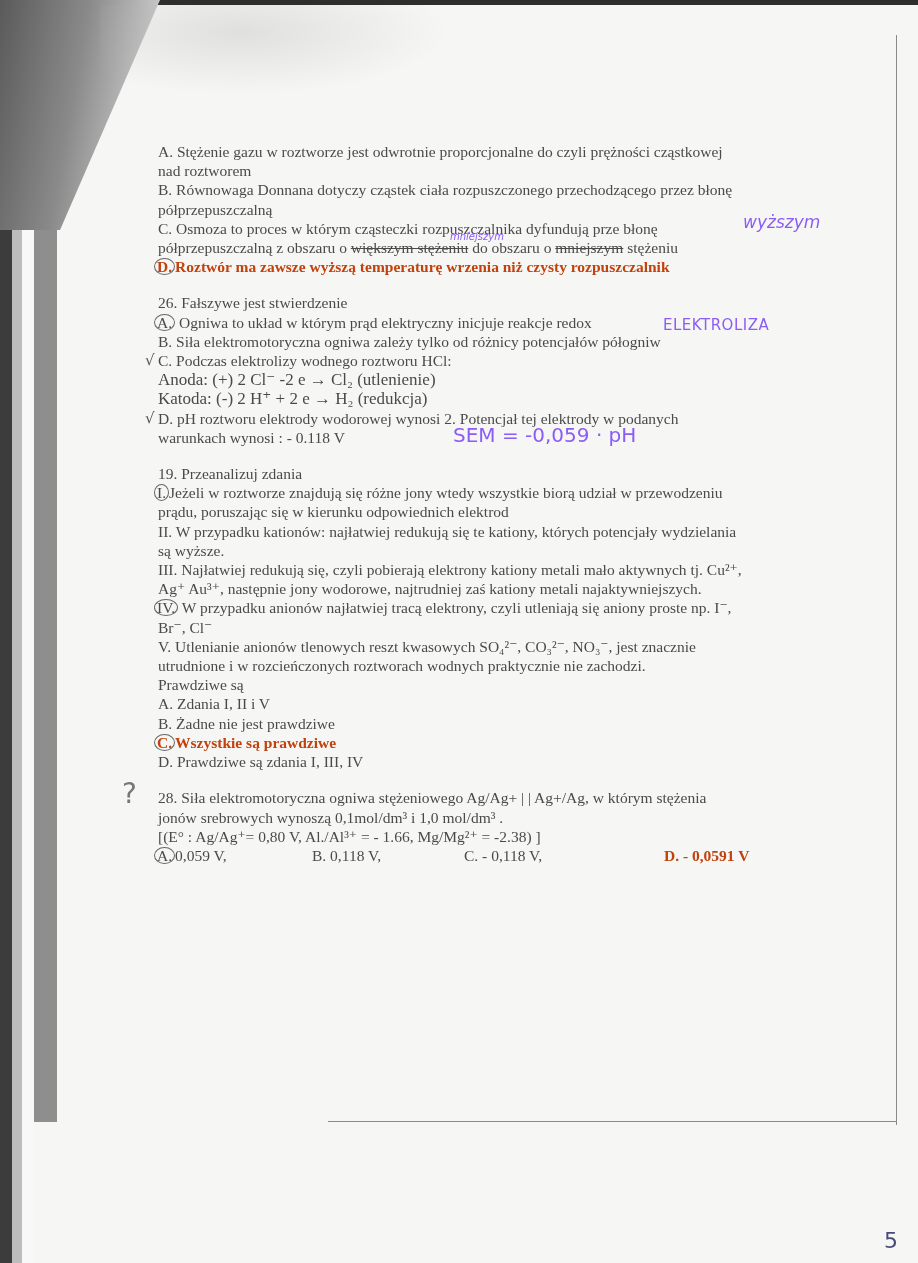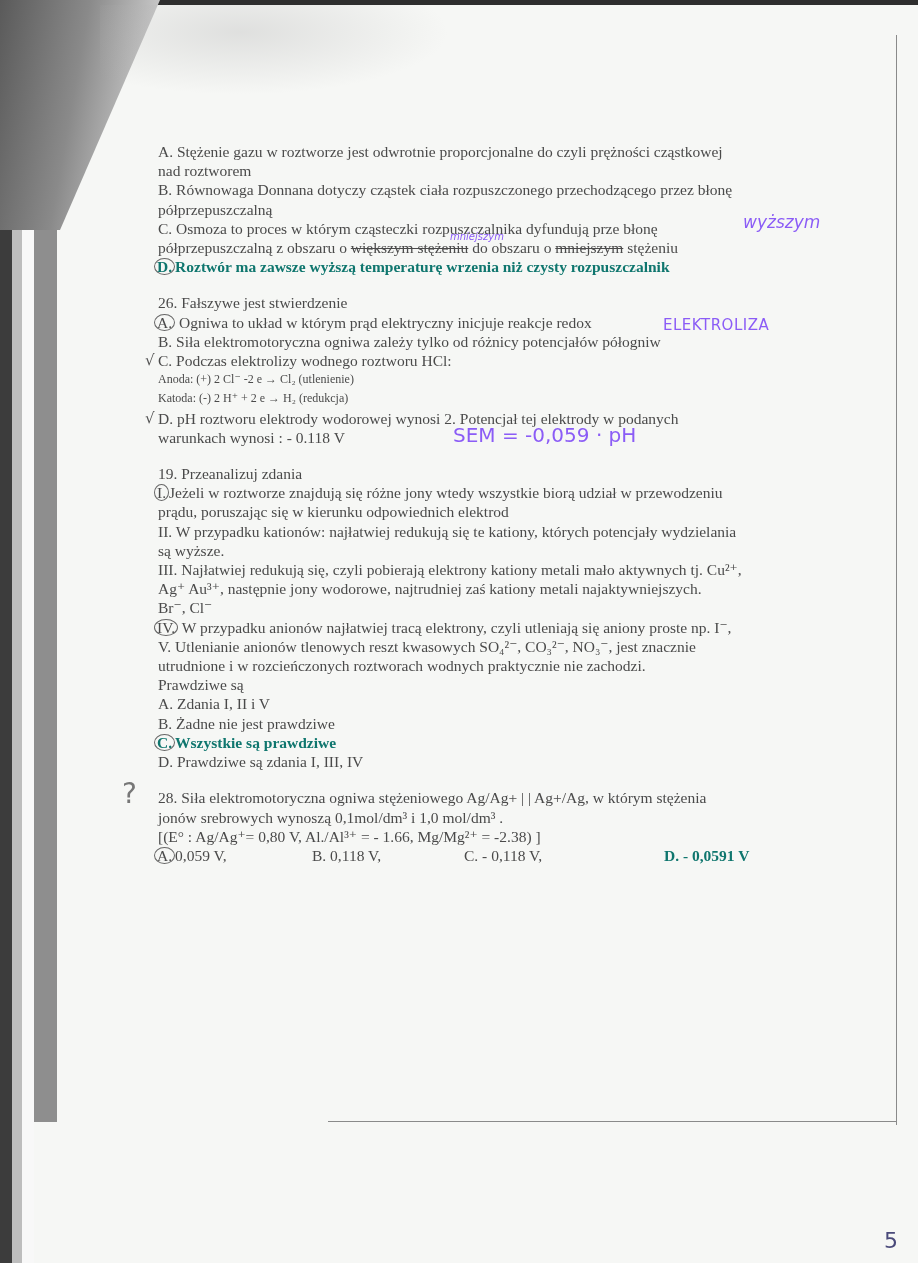--- a/index.html
+++ b/index.html
@@ -20,22 +20,22 @@
   }
   .top-bar { position:absolute; left:0; top:0; width:918px; height:5px; background:#2e2e2e; }
   .paper-border-right { position:absolute; left:896px; top:35px; width:1px; height:1090px; background:#8a8a8a; }
   .paper-border-bottom { position:absolute; left:328px; top:1121px; width:569px; height:1px; background:#8a8a8a; }
   .shade-top { position:absolute; left:100px; top:5px; width:350px; height:90px;
     background:radial-gradient(ellipse at 40% 30%, rgba(180,180,180,0.35), rgba(255,255,255,0) 70%); }
 
   .content { position:absolute; left:158px; top:142px; width:640px; font-size:15.5px; line-height:19.2px; }
   .line { white-space:nowrap; position:relative; }
   .gap { height:17px; }
-  .small { font-size:12px; }
-  b, .bold { font-weight:bold; color:#0f766e; }
+  .small { font-size:17px; }
+  b, .bold { font-weight:bold; color:#c2410c; }
   .strike { text-decoration:line-through; }
   .circle {
     display:inline-block; border:1.3px solid #666; border-radius:50%;
     padding:0 2px; margin-left:-4px; line-height:15px;
   }
   .hand {
     position:absolute; font-family:"DejaVu Sans", sans-serif; color:#8b5cf6;
     white-space:nowrap;
   }
   .check { position:absolute; left:-13px; font-family:"DejaVu Sans", sans-serif; color:#555; font-size:15px; }
@@ -109,24 +109,24 @@
     </div>
     <div class="line">prądu, poruszając się w kierunku odpowiednich elektrod</div>
     <div class="line">
       <span>II.</span><span> W przypadku kationów: najłatwiej redukują się te kationy, których potencjały wydzielania</span>
     </div>
     <div class="line">są wyższe.</div>
     <div class="line">
       <span>III.</span><span> Najłatwiej redukują się, czyli pobierają elektrony kationy metali mało aktywnych tj. Cu²⁺,</span>
     </div>
     <div class="line">Ag⁺ Au³⁺, następnie jony wodorowe, najtrudniej zaś kationy metali najaktywniejszych.</div>
-    <div class="line">Br⁻, Cl⁻</div>
     <div class="line">
       <span class="circle">IV.</span><span> W przypadku anionów najłatwiej tracą elektrony, czyli utleniają się aniony proste np. I⁻,</span>
     </div>
+    <div class="line">Br⁻, Cl⁻</div>
     <div class="line">V. Utlenianie anionów tlenowych reszt kwasowych SO₄²⁻, CO₃²⁻, NO₃⁻, jest znacznie</div>
     <div class="line">utrudnione i w rozcieńczonych roztworach wodnych praktycznie nie zachodzi.</div>
     <div class="line">Prawdziwe są</div>
     <div class="line">A. Zdania I, II i V</div>
     <div class="line">B. Żadne nie jest prawdziwe</div>
     <div class="line bold">
       <span class="circle">C.</span><span>Wszystkie są prawdziwe</span>
     </div>
     <div class="line">D. Prawdziwe są zdania I, III, IV</div>
   </div>

